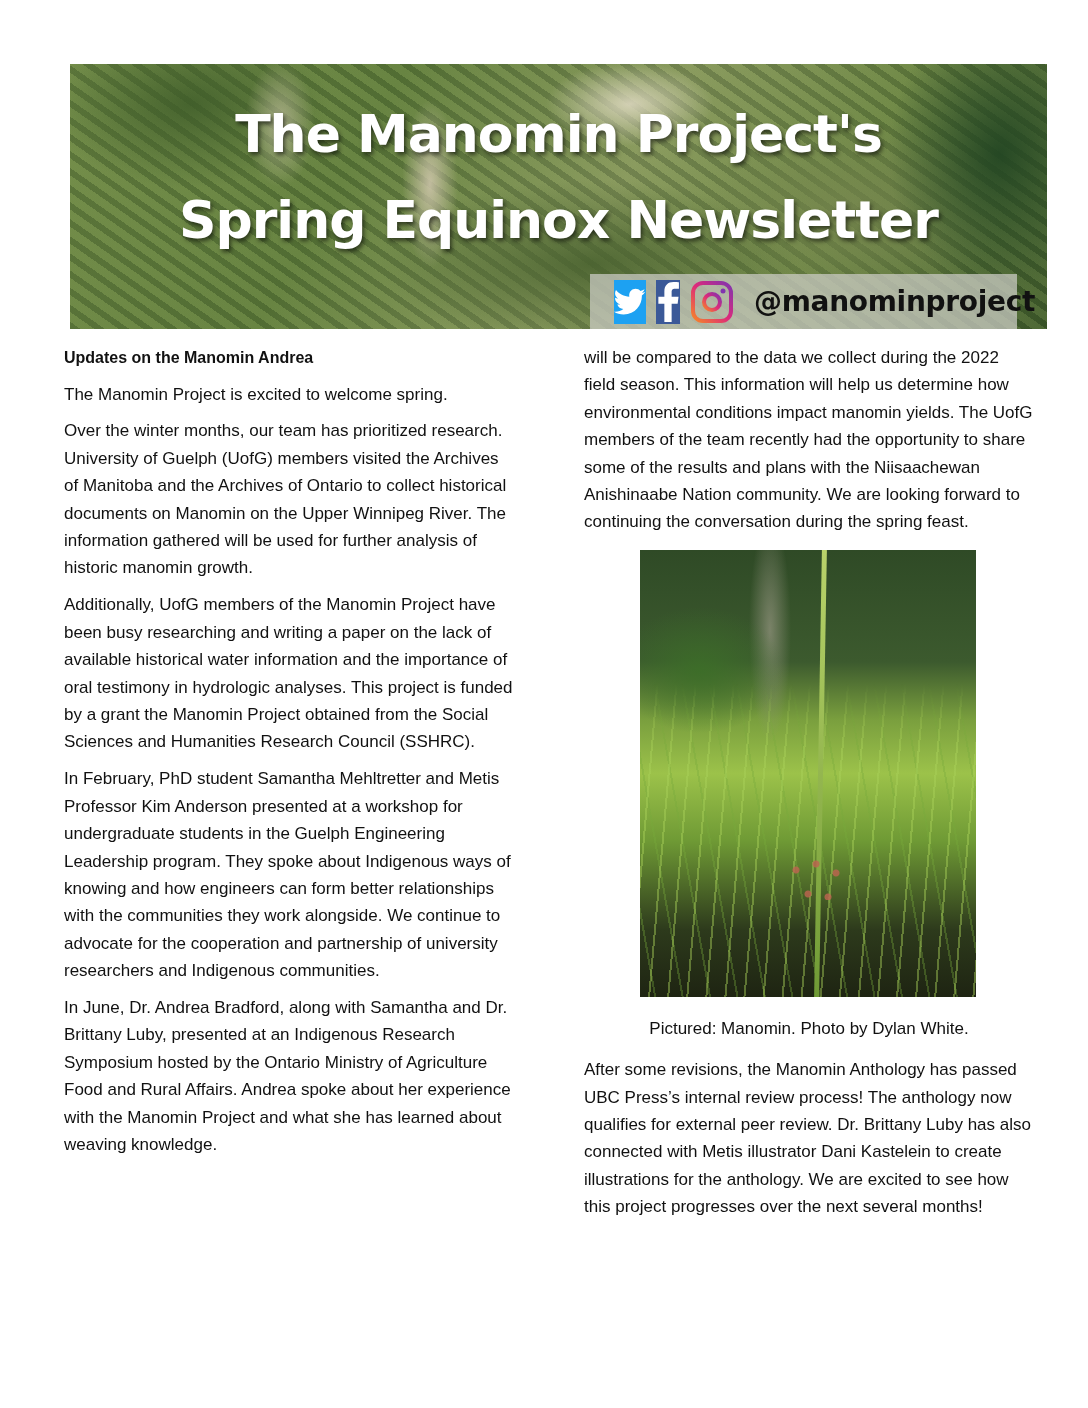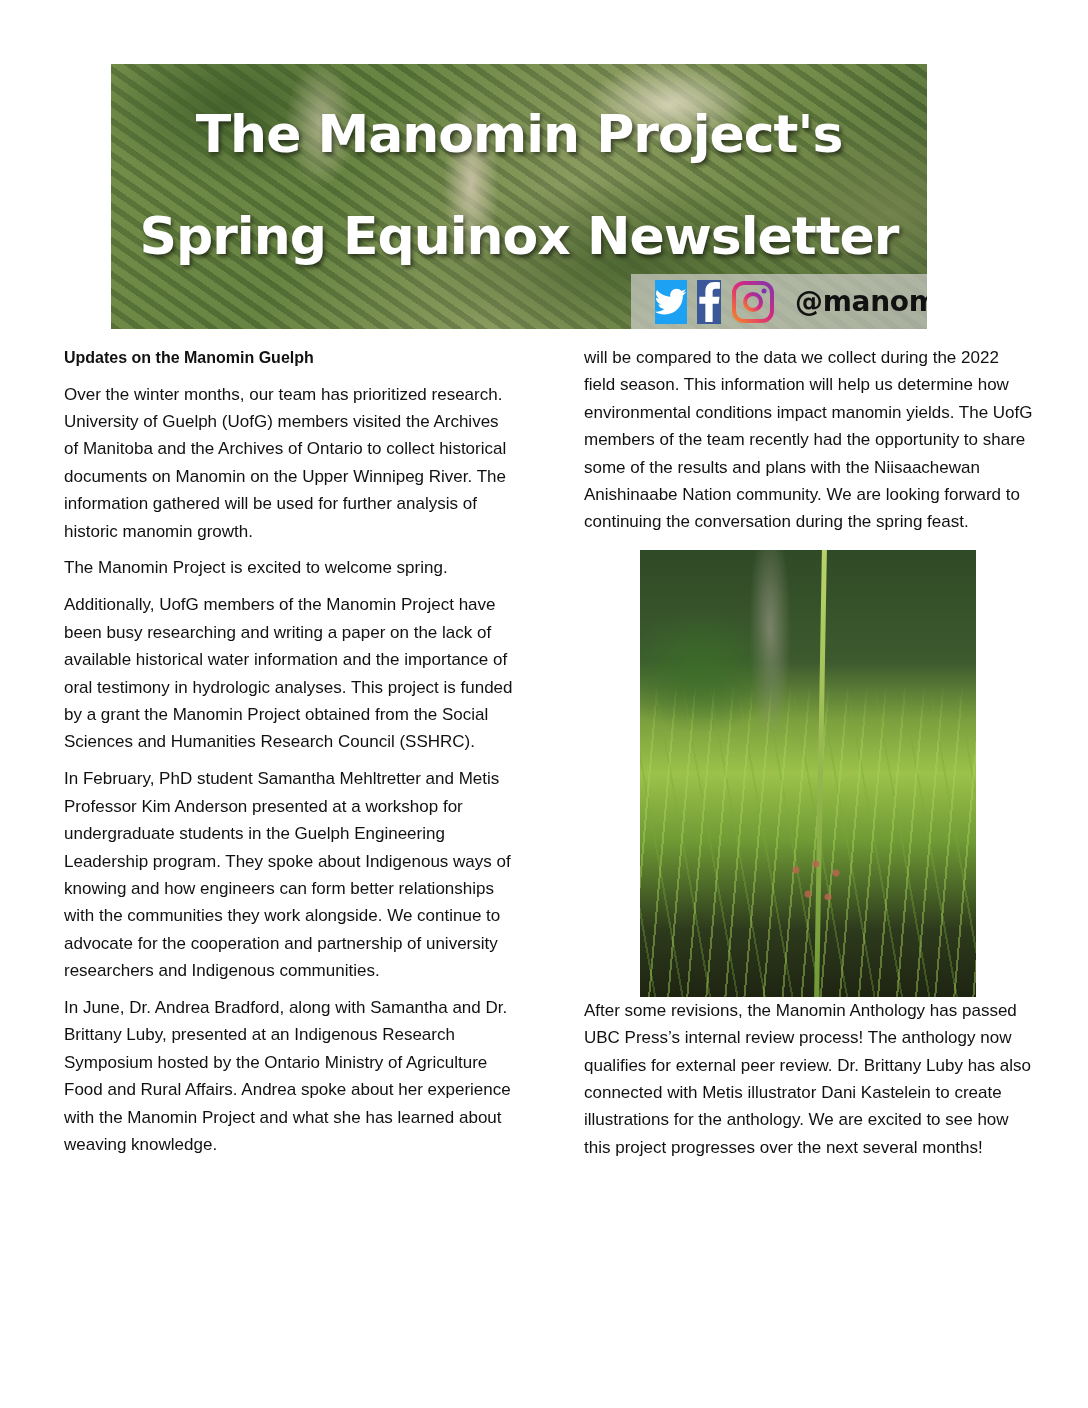--- a/index.html
+++ b/index.html
@@ -1,37 +1,36 @@
 <!DOCTYPE html>
 <html><head>
 <meta charset="utf-8">
 <style>
   html, body { margin: 0; padding: 0; background: #ffffff; }
   body { width: 1088px; height: 1408px; position: relative; overflow: hidden;
          font-family: "Liberation Sans", sans-serif; color: #111; }
 
   
-  .banner { position: absolute; left: 70px; top: 64px; width: 816px; height: 265px; overflow: hidden;
+  .banner { position: absolute; left: 70px; top: 64px; width: 977px; height: 265px; overflow: hidden;
     background:
       radial-gradient(ellipse 120px 60px at 560px 40px, rgba(220,215,190,0.9), rgba(0,0,0,0) 70%),
       radial-gradient(ellipse 40px 120px at 360px 120px, rgba(210,200,175,0.85), rgba(0,0,0,0) 70%),
       radial-gradient(ellipse 50px 90px at 210px 60px, rgba(200,195,165,0.7), rgba(0,0,0,0) 70%),
       radial-gradient(ellipse 160px 200px at 930px 90px, rgba(35,70,35,0.95), rgba(0,0,0,0) 70%),
       radial-gradient(ellipse 200px 120px at 120px 40px, rgba(60,90,40,0.8), rgba(0,0,0,0) 70%),
       radial-gradient(ellipse 300px 120px at 520px 200px, rgba(70,95,45,0.85), rgba(0,0,0,0) 70%),
       radial-gradient(ellipse 220px 140px at 780px 150px, rgba(120,135,80,0.8), rgba(0,0,0,0) 70%),
       repeating-linear-gradient(35deg, rgba(40,60,25,0.25) 0 6px, rgba(140,160,90,0.2) 6px 14px),
       linear-gradient(120deg, #6f8a47 0%, #5f7d3c 30%, #8a9a60 55%, #6b8544 75%, #3e5a2c 100%);
-    margin-left: 41px;
   }
   .banner-title { position: absolute; left: 0; right: 0; text-align: center; color: #ffffff;
     font-family: "DejaVu Sans", sans-serif; font-weight: bold; font-size: 52px; letter-spacing: -1px;
     text-shadow: 2px 3px 4px rgba(0,0,0,0.55); line-height: 1; white-space: nowrap; }
   .banner-title.l1 { top: 44px; }
-  .banner-title.l2 { top: 146px; }
+  .banner-title.l2 { top: 130px; }
   .social-bar { position: absolute; left: 520px; top: 210px; width: 427px; height: 55px;
     background: rgba(205,205,200,0.72); display: flex; align-items: center; }
   .social-icon { width: 44px; height: 44px; margin-left: 10px; display: flex; align-items: center; justify-content: center; }
   .social-icon:first-child { margin-left: 24px; }
   .tw { background: #1da1f2; }
   .fb { background: #3b5998; }
   .ig { background: transparent; }
   .handle { margin-left: 20px; font-family: "DejaVu Sans", sans-serif; font-weight: bold; font-size: 28px; color: #111; letter-spacing: -0.3px; }
 
   
@@ -90,29 +89,30 @@
         <rect x="3" y="3" width="38" height="38" rx="10" fill="none" stroke="url(#igg)" stroke-width="4"></rect>
         <circle cx="22" cy="22" r="8" fill="none" stroke="url(#igg)" stroke-width="4"></circle>
         <circle cx="33" cy="11" r="2.5" fill="#8134af"></circle>
       </svg>
     </span>
     <span class="handle">@manominproject</span>
   </div>
 </div>
 
 <div class="col col-left">
-  <p class="heading">Updates on the Manomin Guelph</p>
+  <p class="heading">Updates on the Manomin Andrea</p>
+  <p>The Manomin Project is excited to welcome spring.</p>
   <p>Over the winter months, our team has prioritized research. University of Guelph (UofG) members visited the Archives of Manitoba and the Archives of Ontario to collect historical documents on Manomin on the Upper Winnipeg River. The information gathered will be used for further analysis of historic manomin growth.</p>
-  <p>The Manomin Project is excited to welcome spring.</p>
   <p>Additionally, UofG members of the Manomin Project have been busy researching and writing a paper on the lack of available historical water information and the importance of oral testimony in hydrologic analyses. This project is funded by a grant the Manomin Project obtained from the Social Sciences and Humanities Research Council (SSHRC).</p>
   <p>In February, PhD student Samantha Mehltretter and Metis Professor Kim Anderson presented at a workshop for undergraduate students in the Guelph Engineering Leadership program. They spoke about Indigenous ways of knowing and how engineers can form better relationships with the communities they work alongside. We continue to advocate for the cooperation and partnership of university researchers and Indigenous communities.</p>
   <p>In June, Dr. Andrea Bradford, along with Samantha and Dr. Brittany Luby, presented at an Indigenous Research Symposium hosted by the Ontario Ministry of Agriculture Food and Rural Affairs. Andrea spoke about her experience with the Manomin Project and what she has learned about weaving knowledge.</p>
 </div>
 
 <div class="col col-right">
   <p>will be compared to the data we collect during the 2022 field season. This information will help us determine how environmental conditions impact manomin yields. The UofG members of the team recently had the opportunity to share some of the results and plans with the Niisaachewan Anishinaabe Nation community. We are looking forward to continuing the conversation during the spring feast.</p>
   <div class="photo" title="Manomin (wild rice) growing in water">
     <div class="blades"></div>
     <div class="stalk"></div>
     <div class="seeds"></div>
   </div>
+  <p class="caption">Pictured: Manomin. Photo by Dylan White.</p>
   <p>After some revisions, the Manomin Anthology has passed UBC Press’s internal review process! The anthology now qualifies for external peer review. Dr. Brittany Luby has also connected with Metis illustrator Dani Kastelein to create illustrations for the anthology. We are excited to see how this project progresses over the next several months!</p>
 </div>
 
 </body></html>

